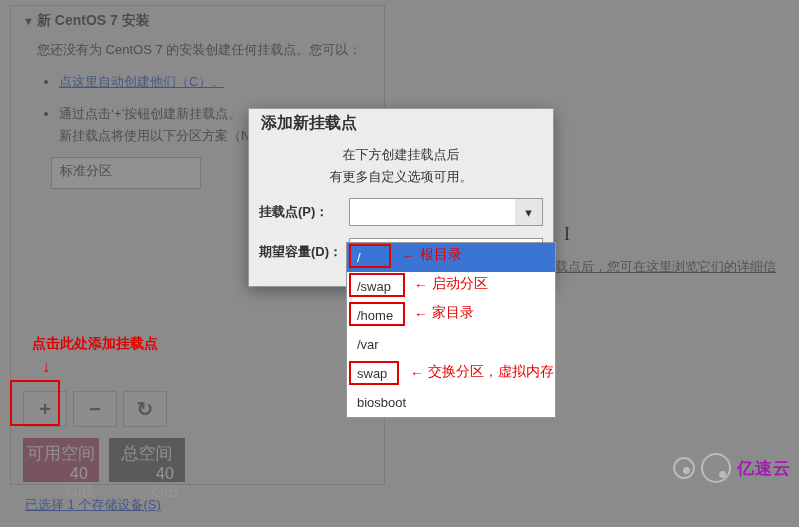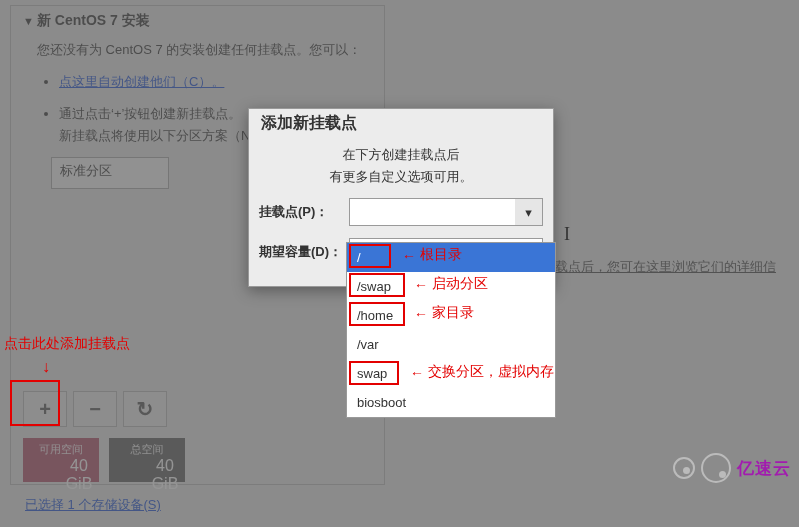--- a/index.html
+++ b/index.html
@@ -18,40 +18,40 @@
       position: absolute; left: 10px; top: 5px; width: 375px; height: 480px;
       border: 1px solid #bbb; background: #e6e6e6; padding: 6px 12px 10px 12px;
     }
     .panel-title { font-weight: bold; font-size: 14px; margin-bottom: 9px; }
     .panel-title::before { content: "▼ "; font-size: 11px; }
     .desc { margin-left: 14px; margin-bottom: 10px; line-height: 1.7; }
     .link { color: #1a4fd6; text-decoration: underline; cursor: pointer; display: inline-block; }
     ul.bul { margin-left: 36px; margin-bottom: 8px; list-style: disc; }
     ul.bul li { margin-bottom: 10px; line-height: 1.7; }
     .scheme-select {
-      margin-left: 28px; margin-top: 4px; width: 118px; height: 32px;
+      margin-left: 28px; margin-top: 4px; width: 150px; height: 32px;
       border: 1px solid #aaa; background: #f5f5f5; padding: 4px 8px; position: relative;
     }
     .toolbar {
       position: absolute; left: 12px; top: 385px; display: flex; gap: 6px;
     }
     .tb-btn {
       width: 44px; height: 36px; border: 1px solid #b8b8b8; background: #eaeaea;
       display:flex; align-items:center; justify-content:center;
       font-size: 20px; font-weight: bold; color: #555; cursor: pointer;
     }
     .add-highlight {
       position: absolute; left: 10px; top: 380px; width: 50px; height: 46px;
       border: 2px solid #e30000; z-index: 12;
     }
     .space-boxes { position: absolute; left: 12px; top: 432px; display: flex; gap: 10px; }
     .space { width: 76px; height: 44px; color: #fff; text-align: center; padding-top: 4px; }
     .space.avail { background: #b04a66; }
     .space.total { background: #5a5a5a; }
-    .space .lbl { font-size: 11px; opacity: .9; }
+    .space .lbl { font-size: 17px; opacity: .9; }
     .space .val { font-size: 16px; font-weight: 500; margin-left: 36px; }
     .bottom-link { position: absolute; left: 14px; top: 490px; }
 
     .dialog {
       position: absolute; left: 248px; top: 108px; width: 306px;
       background: #ececec; border: 1px solid #999; box-shadow: 0 4px 14px rgba(0,0,0,.35);
       z-index: 10; padding: 0 10px 8px 10px;
     }
     .dlg-title { font-weight: bold; font-size: 16px; margin: 4px 0 10px 2px; }
     .dlg-sub { text-align: center; line-height: 1.7; font-size: 13px; margin-bottom: 10px; }
@@ -150,21 +150,21 @@
   <div class="opt selected">/</div>
   <div class="opt">/swap</div>
   <div class="opt">/home</div>
   <div class="opt">/var</div>
   <div class="opt">swap</div>
   <div class="opt">biosboot</div>
 </div>
 
 <div class="cursor">I</div>
 
-<div class="anno" style="left:4px; top:335px;">点击此处添加挂载点</div>
+<div class="anno" style="left:32px; top:335px;font-weight:bold;">点击此处添加挂载点</div>
 <div class="arr-d-v" style="left:42px; top:358px;">↓</div>
 <div class="add-highlight"></div>
 
 <div class="anno-box" style="left:349px; top:244px; width:42px; height:24px;"></div>
 <div class="anno arr-l" style="left:402px; top:246px;">根目录</div>
 
 <div class="anno-box" style="left:349px; top:273px; width:56px; height:24px;"></div>
 <div class="anno arr-l" style="left:414px; top:275px;">启动分区</div>
 
 <div class="anno-box" style="left:349px; top:302px; width:56px; height:24px;"></div>

